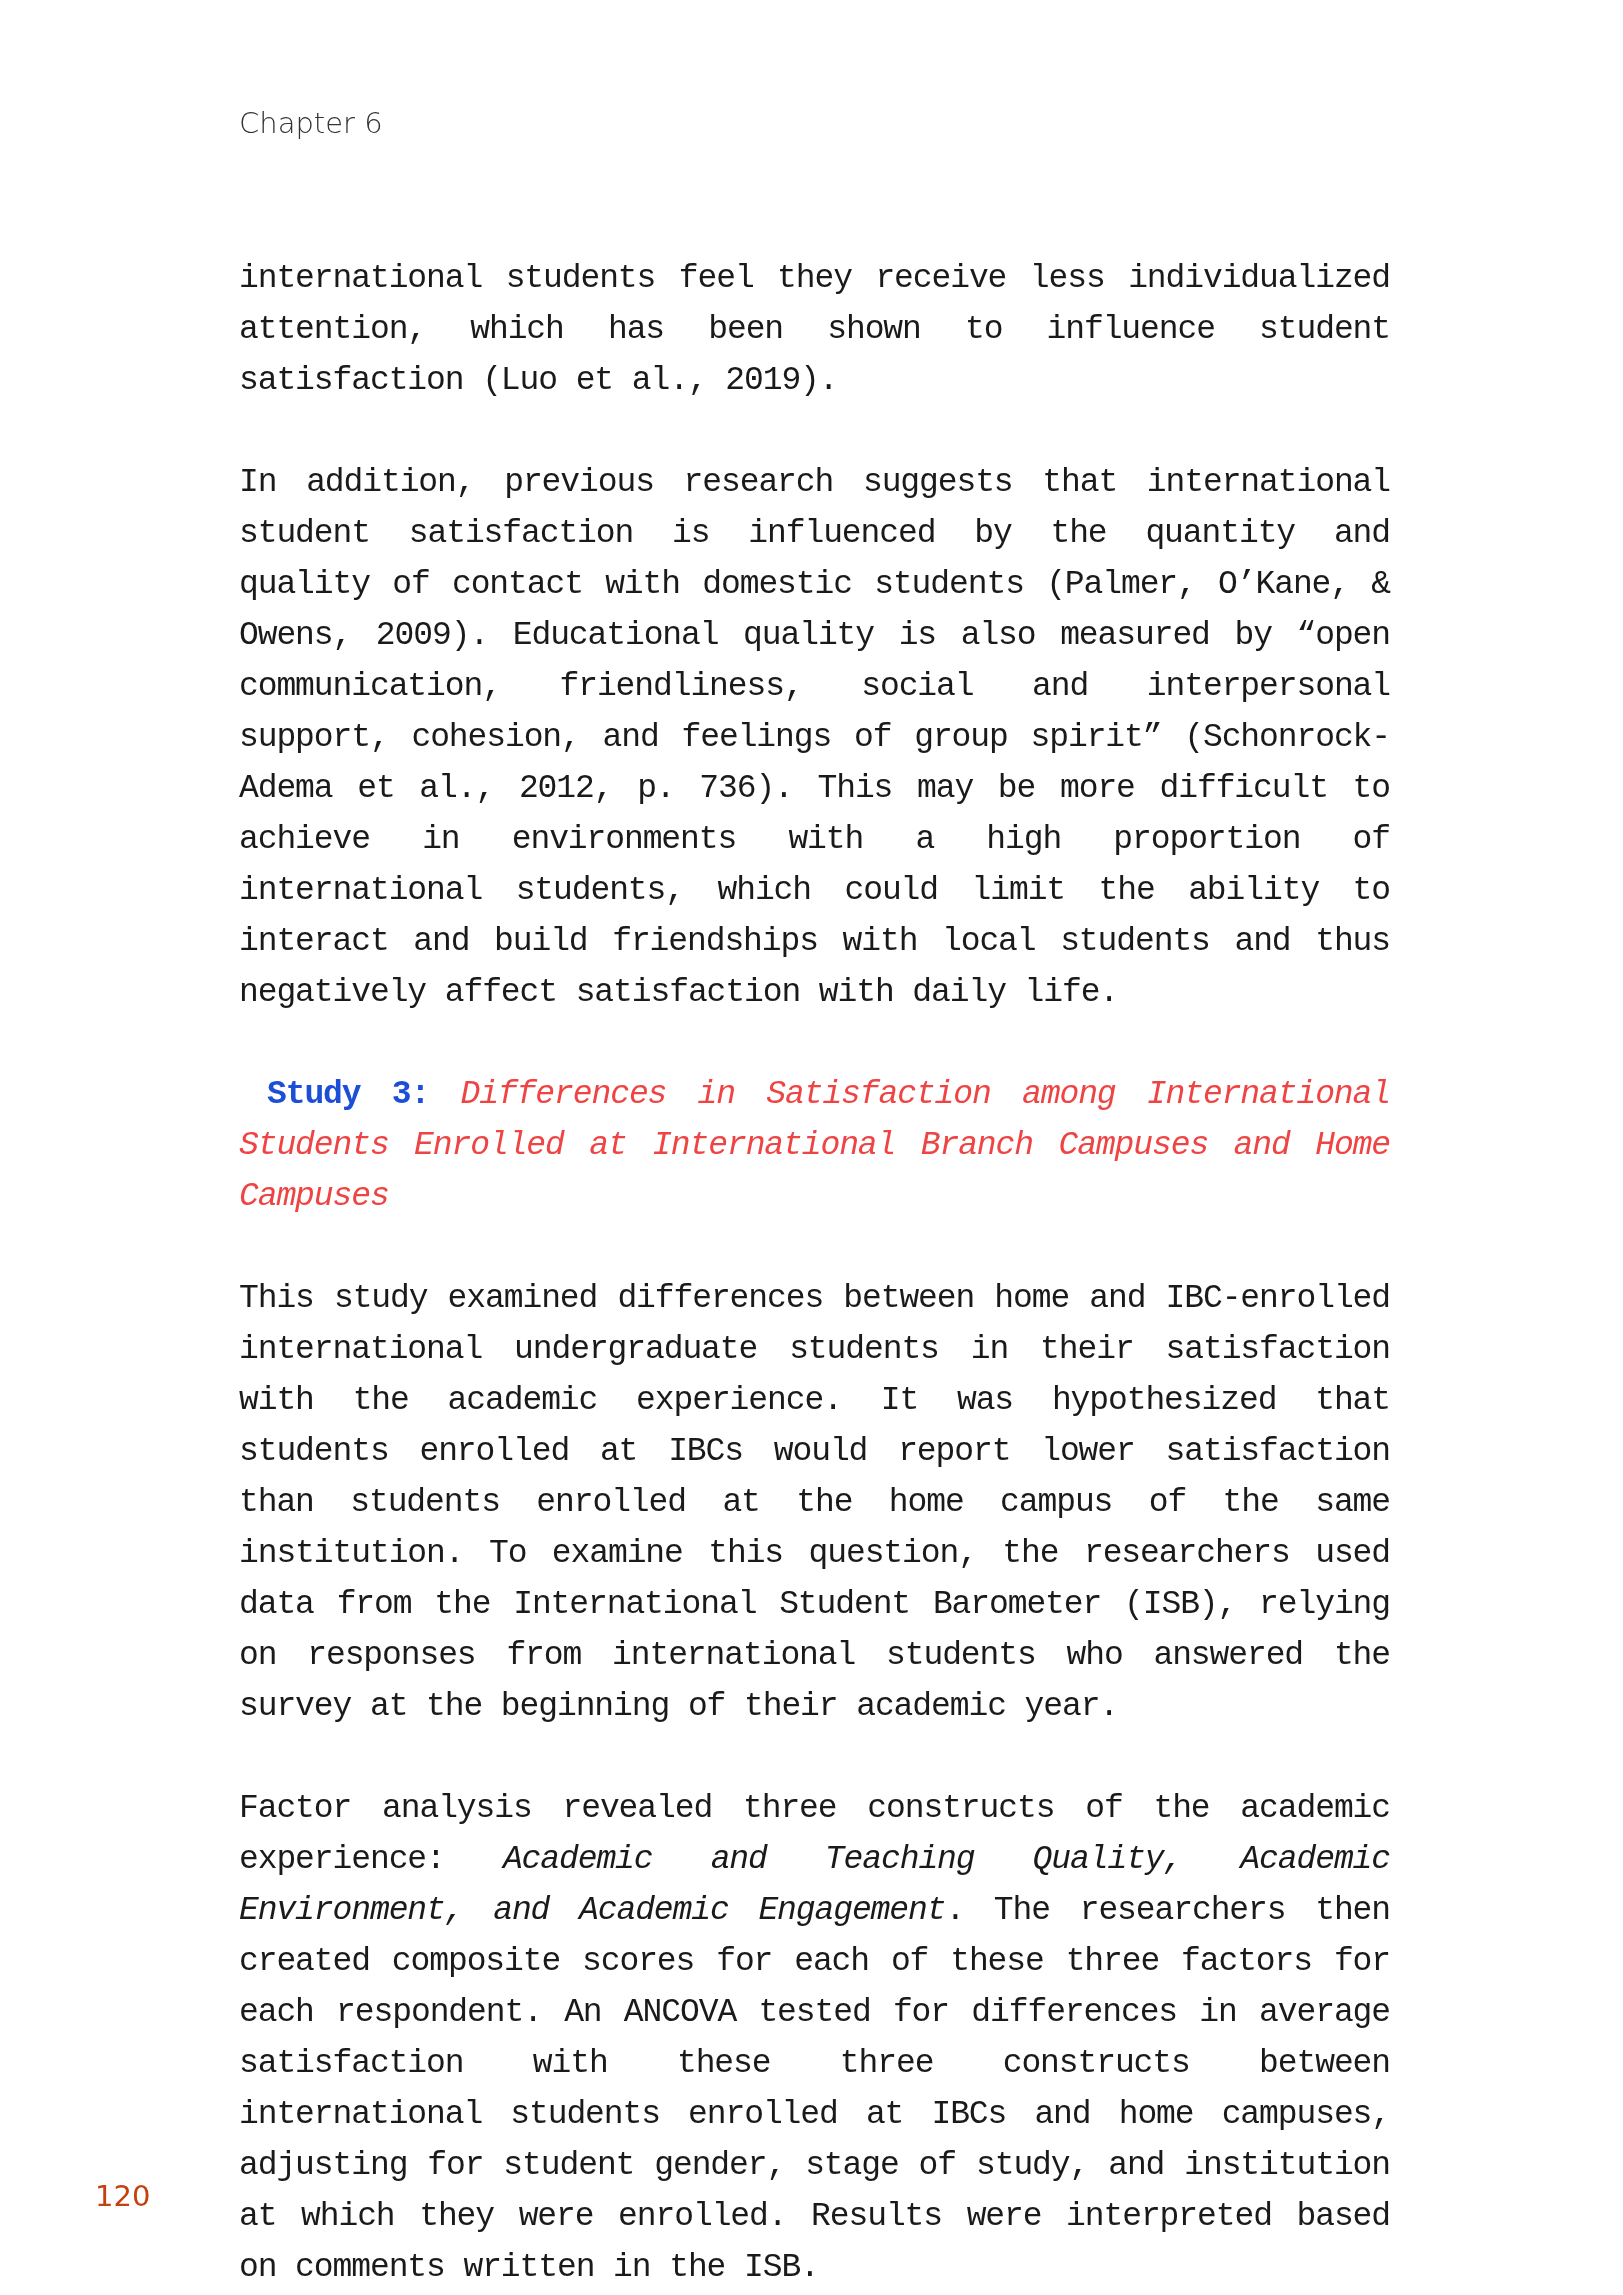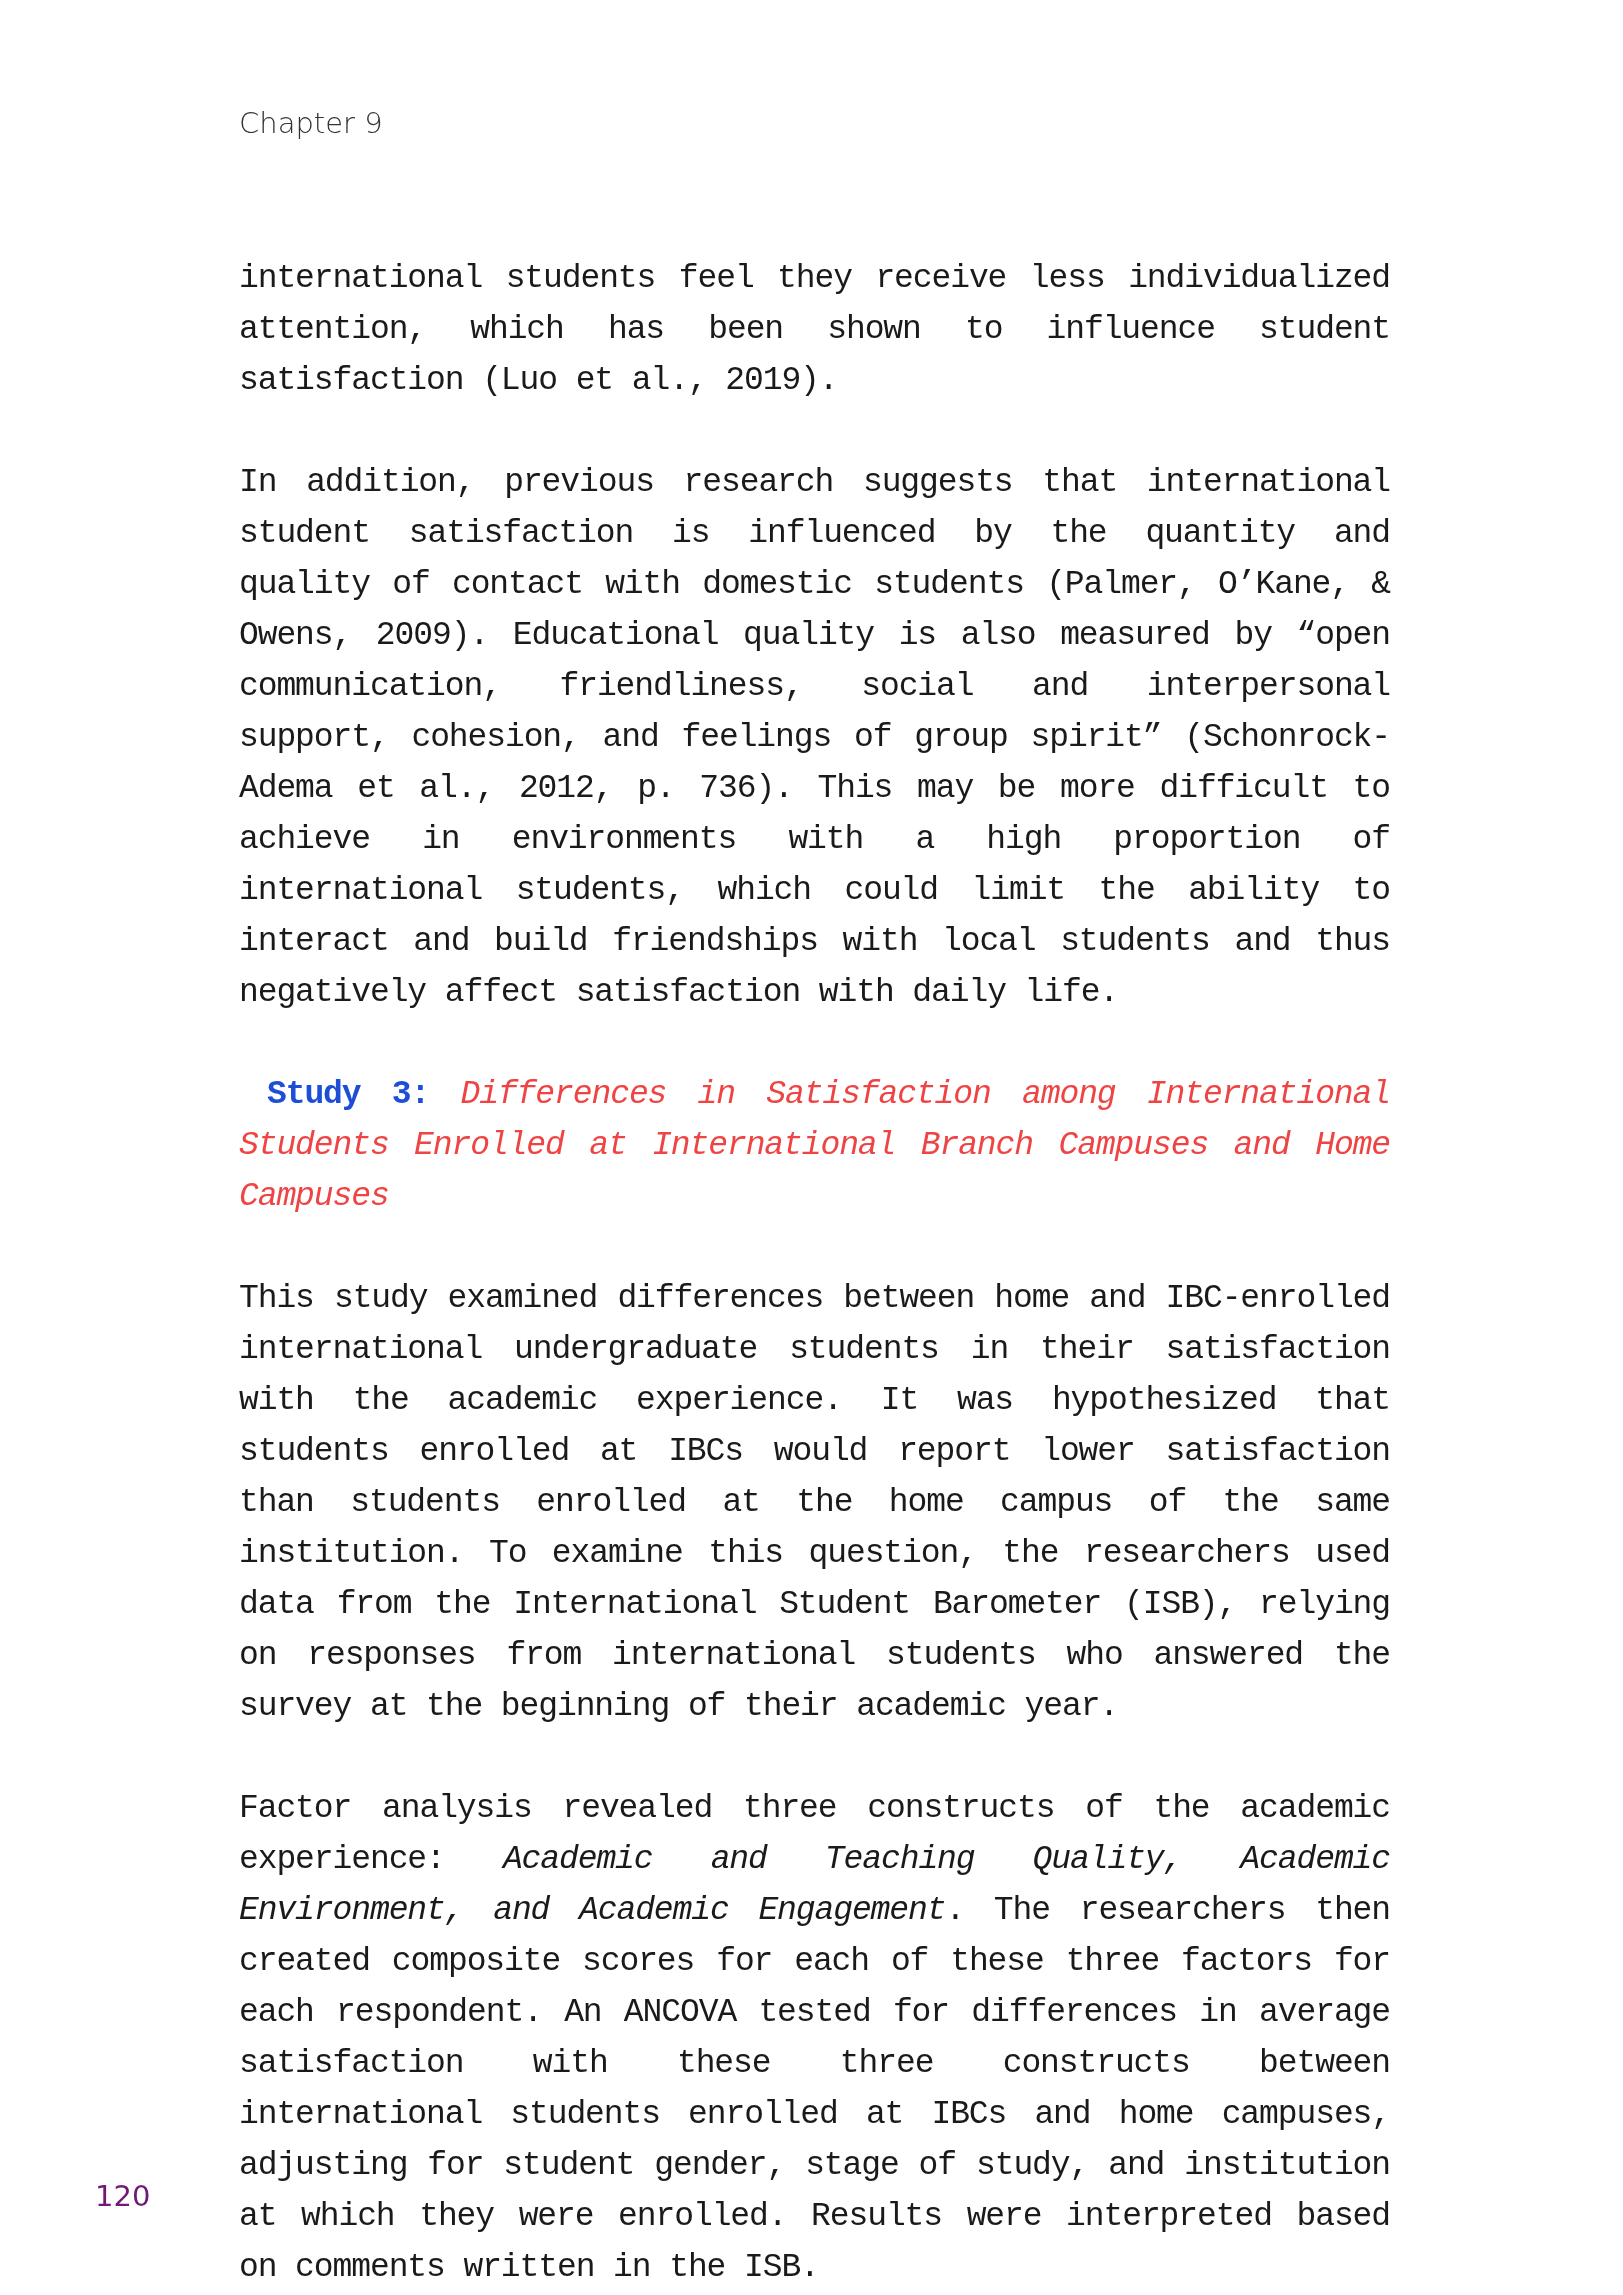--- a/index.html
+++ b/index.html
@@ -14,27 +14,27 @@
       font-family: "DejaVu Sans", sans-serif; font-size: 33px; line-height: 51px;
       color: #1a1a1a; letter-spacing: -1.1px; word-spacing: 0px;
     }
     .body-text p { margin: 0 0 51px 0; text-align: justify; font-family: Liberation Mono, monospace; }
     .heading { margin: 0 0 51px 0; text-align: justify; }
     .heading .lead { font-weight: bold; color: #1d4ed8; margin-left: 28px; }
     .heading .title { font-style: italic; color: #ef4444; }
     em { font-style: italic; }
     .page-number {
       position: absolute; left: 95px; top: 2179px;
-      font-family: "DejaVu Sans", sans-serif; font-size: 29px; color: #701a75;
+      font-family: "DejaVu Sans", sans-serif; font-size: 29px; color: #c2410c;
     }
   </style>
 </head>
 <body>
 
-<div class="running-head">Chapter 9</div>
+<div class="running-head">Chapter 6</div>
 
 <div class="body-text">
   <p>international students feel they receive less individualized attention, which has been shown to influence student satisfaction (Luo et al., 2019).</p>
   <p>In addition, previous research suggests that international student satisfaction is influenced by the quantity and quality of contact with domestic students (Palmer, O’Kane, &amp; Owens, 2009). Educational quality is also measured by “open communication, friendliness, social and interpersonal support, cohesion, and feelings of group spirit” (Schonrock-Adema et al., 2012, p. 736). This may be more difficult to achieve in environments with a high proportion of international students, which could limit the ability to interact and build friendships with local students and thus negatively affect satisfaction with daily life.</p>
   <p class="heading"><span class="lead">Study 3:</span> <span class="title">Differences in Satisfaction among International Students Enrolled at International Branch Campuses and Home Campuses</span></p>
   <p>This study examined differences between home and IBC-enrolled international undergraduate students in their satisfaction with the academic experience. It was hypothesized that students enrolled at IBCs would report lower satisfaction than students enrolled at the home campus of the same institution. To examine this question, the researchers used data from the International Student Barometer (ISB), relying on responses from international students who answered the survey at the beginning of their academic year.</p>
   <p><span>Factor analysis revealed three constructs of the academic experience: </span><em>Academic and Teaching Quality, Academic Environment, and Academic Engagement</em><span>. The researchers then created composite scores for each of these three factors for each respondent. An ANCOVA tested for differences in average satisfaction with these three constructs between international students enrolled at IBCs and home campuses, adjusting for student gender, stage of study, and institution at which they were enrolled. Results were interpreted based on comments written in the ISB.</span></p>
 </div>
 
 <div class="page-number">120</div>

